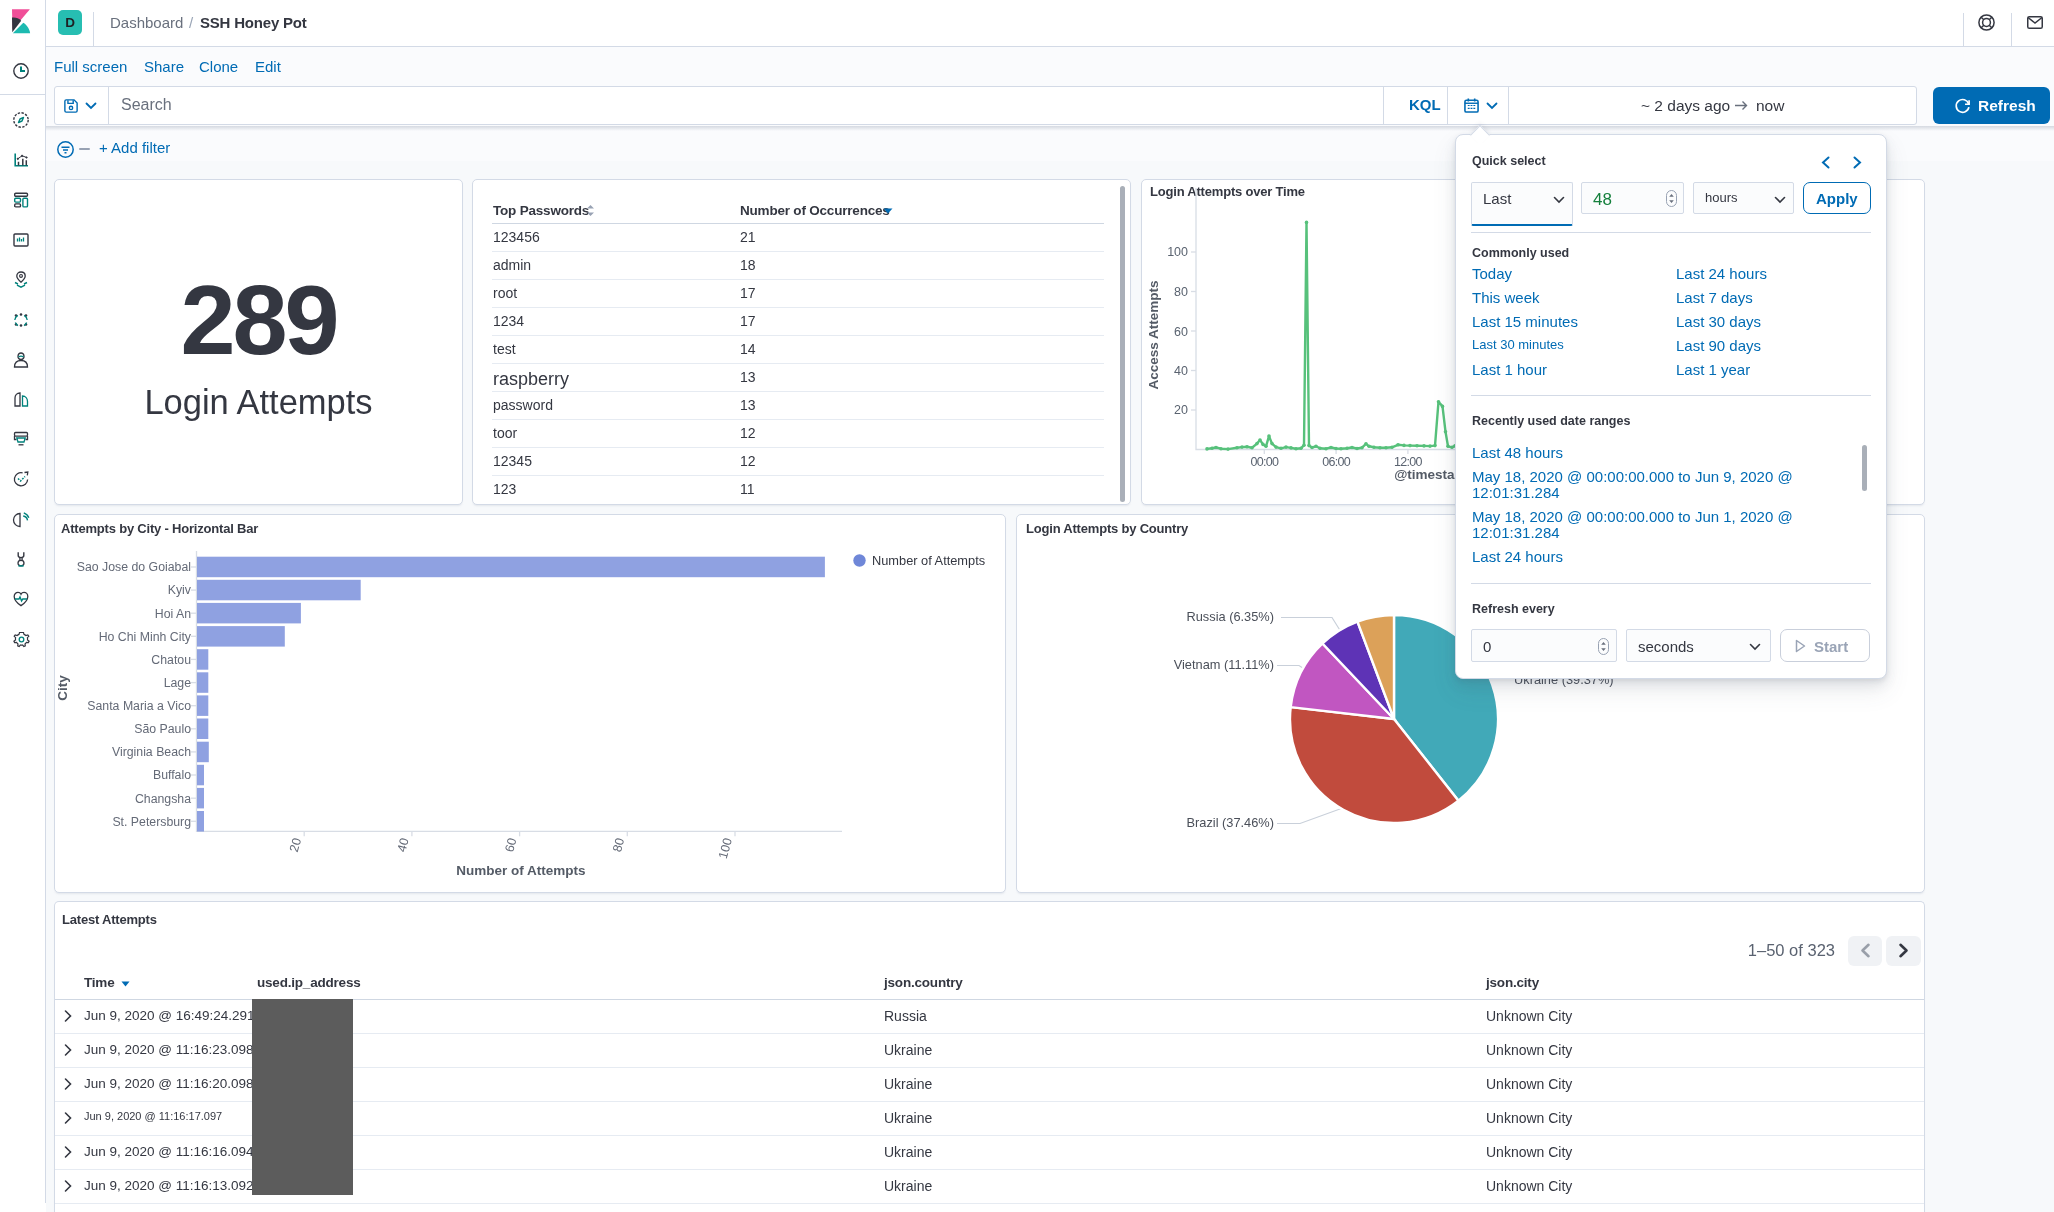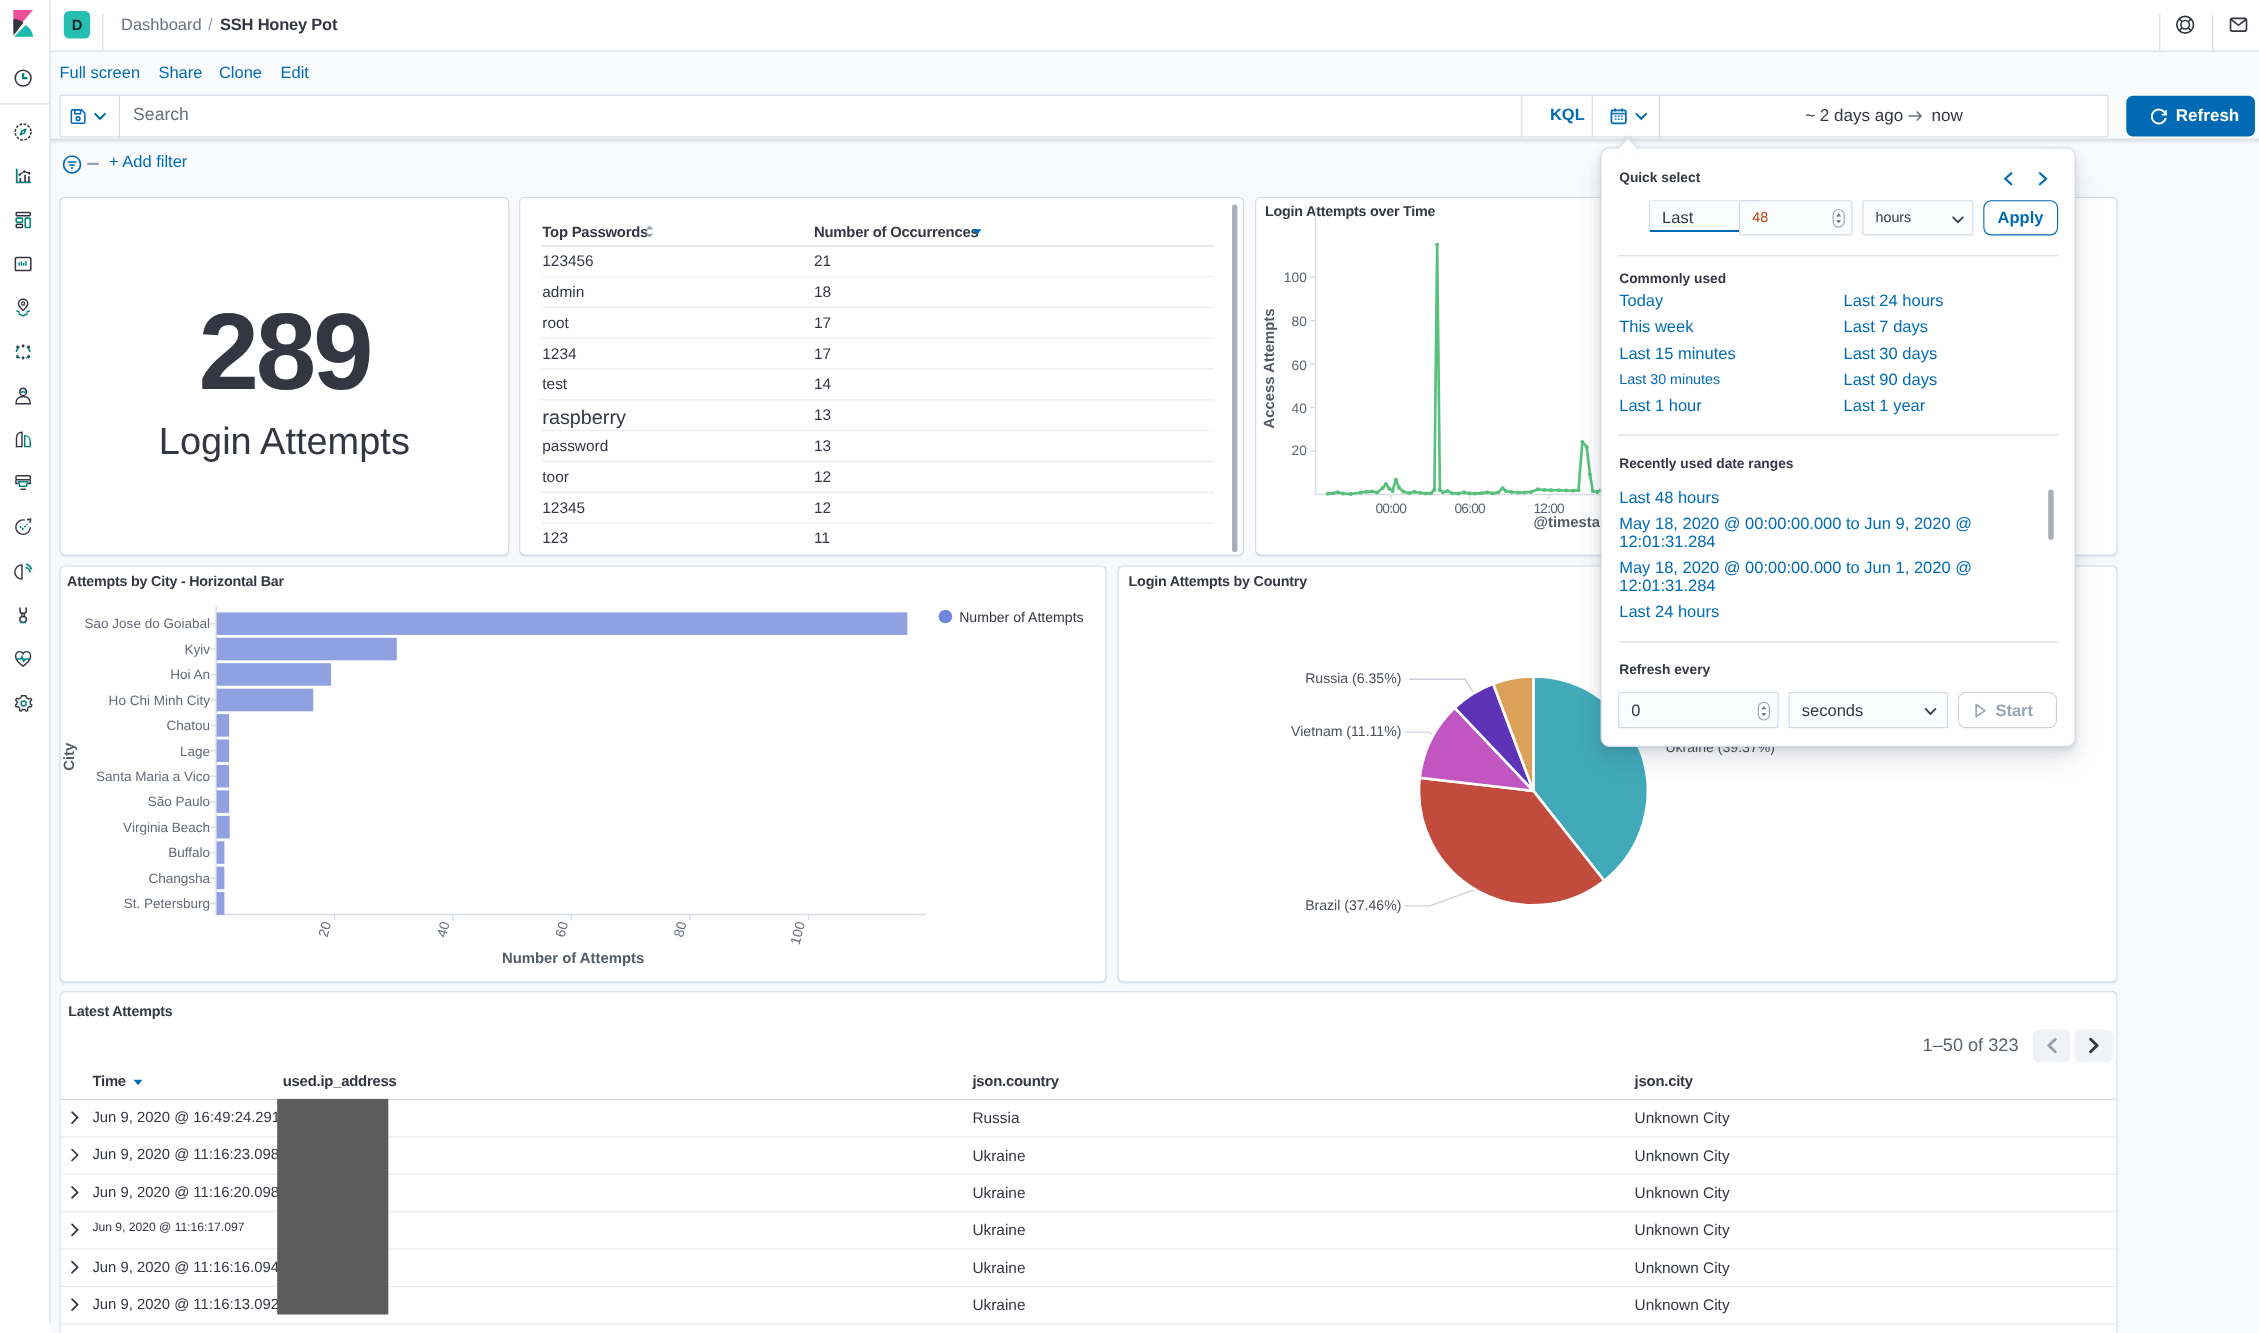--- a/index.html
+++ b/index.html
@@ -491,28 +491,28 @@
   <div class="abs" style="left:1455px; top:134px; width:432px; height:545px; background:#fff; border:1px solid #D3DAE6; border-radius:8px; box-shadow:0 12px 24px rgba(65,78,101,0.1), 0 6px 12px rgba(65,78,101,0.1), 0 2px 4px rgba(65,78,101,0.1); z-index:4;"></div>
   <div class="abs" style="left:1455px; top:134px; width:432px; height:545px; z-index:6;">
     <div class="t" style="left:17px; top:19.5px; font-size:12.5px; font-weight:bold;">Quick select</div>
     <svg style="left:366px; top:22px;" width="9" height="13" viewBox="0 0 9 13">
         <path d="M7.5,1.5 L2,6.5 L7.5,11.5" fill="none" stroke="#006BB4" stroke-width="2" stroke-linecap="round"></path>
       </svg>
     <svg style="left:398px; top:22px;" width="9" height="13" viewBox="0 0 9 13">
         <path d="M1.5,1.5 L7,6.5 L1.5,11.5" fill="none" stroke="#006BB4" stroke-width="2" stroke-linecap="round"></path>
       </svg>
 
-    <div class="abs" style="left:16px; top:47.5px; width:102px; height:29px; background:#FBFCFD; border:1px solid #D3DAE6; border-bottom:2px solid #006BB4; border-radius:2px;margin-left:28px;">
+    <div class="abs" style="left:16px; top:47.5px; width:102px; height:44px; background:#FBFCFD; border:1px solid #D3DAE6; border-bottom:2px solid #006BB4; border-radius:2px;">
       <span class="t" style="left:11px; top:7px; font-size:15px; color:#343741;">Last</span>
       <svg style="left:81px; top:13px;" width="12" height="8" viewBox="0 0 12 8">
           <path d="M1.5,1.5 L6,6 L10.5,1.5" fill="none" stroke="#343741" stroke-width="1.6" stroke-linecap="round"></path>
         </svg>
     </div>
     <div class="abs" style="left:126px; top:47.5px; width:103px; height:32px; background:#FBFCFD; border:1px solid #D3DAE6; border-radius:2px;">
-      <span class="t" style="left:11px; top:7px; font-size:13px; color:#c2410c;">48</span>
+      <span class="t" style="left:11px; top:7px; font-size:17px; color:#15803d;">48</span>
       <svg style="left:84px; top:7px;" width="11" height="17" viewBox="0 0 11 17">
           <rect x="0.5" y="0.5" width="10" height="16" rx="5" fill="none" stroke="#98A2B3"></rect>
           <path d="M5.5,4 L7.8,6.8 L3.2,6.8 Z M5.5,13 L7.8,10.2 L3.2,10.2 Z" fill="#69707D"></path>
         </svg>
     </div>
     <div class="abs" style="left:238px; top:47.5px; width:101px; height:32px; background:#FBFCFD; border:1px solid #D3DAE6; border-radius:2px;">
       <span class="t" style="left:11px; top:7px; font-size:13px; color:#343741;">hours</span>
       <svg style="left:80px; top:13px;" width="12" height="8" viewBox="0 0 12 8">
           <path d="M1.5,1.5 L6,6 L10.5,1.5" fill="none" stroke="#343741" stroke-width="1.6" stroke-linecap="round"></path>
         </svg>

